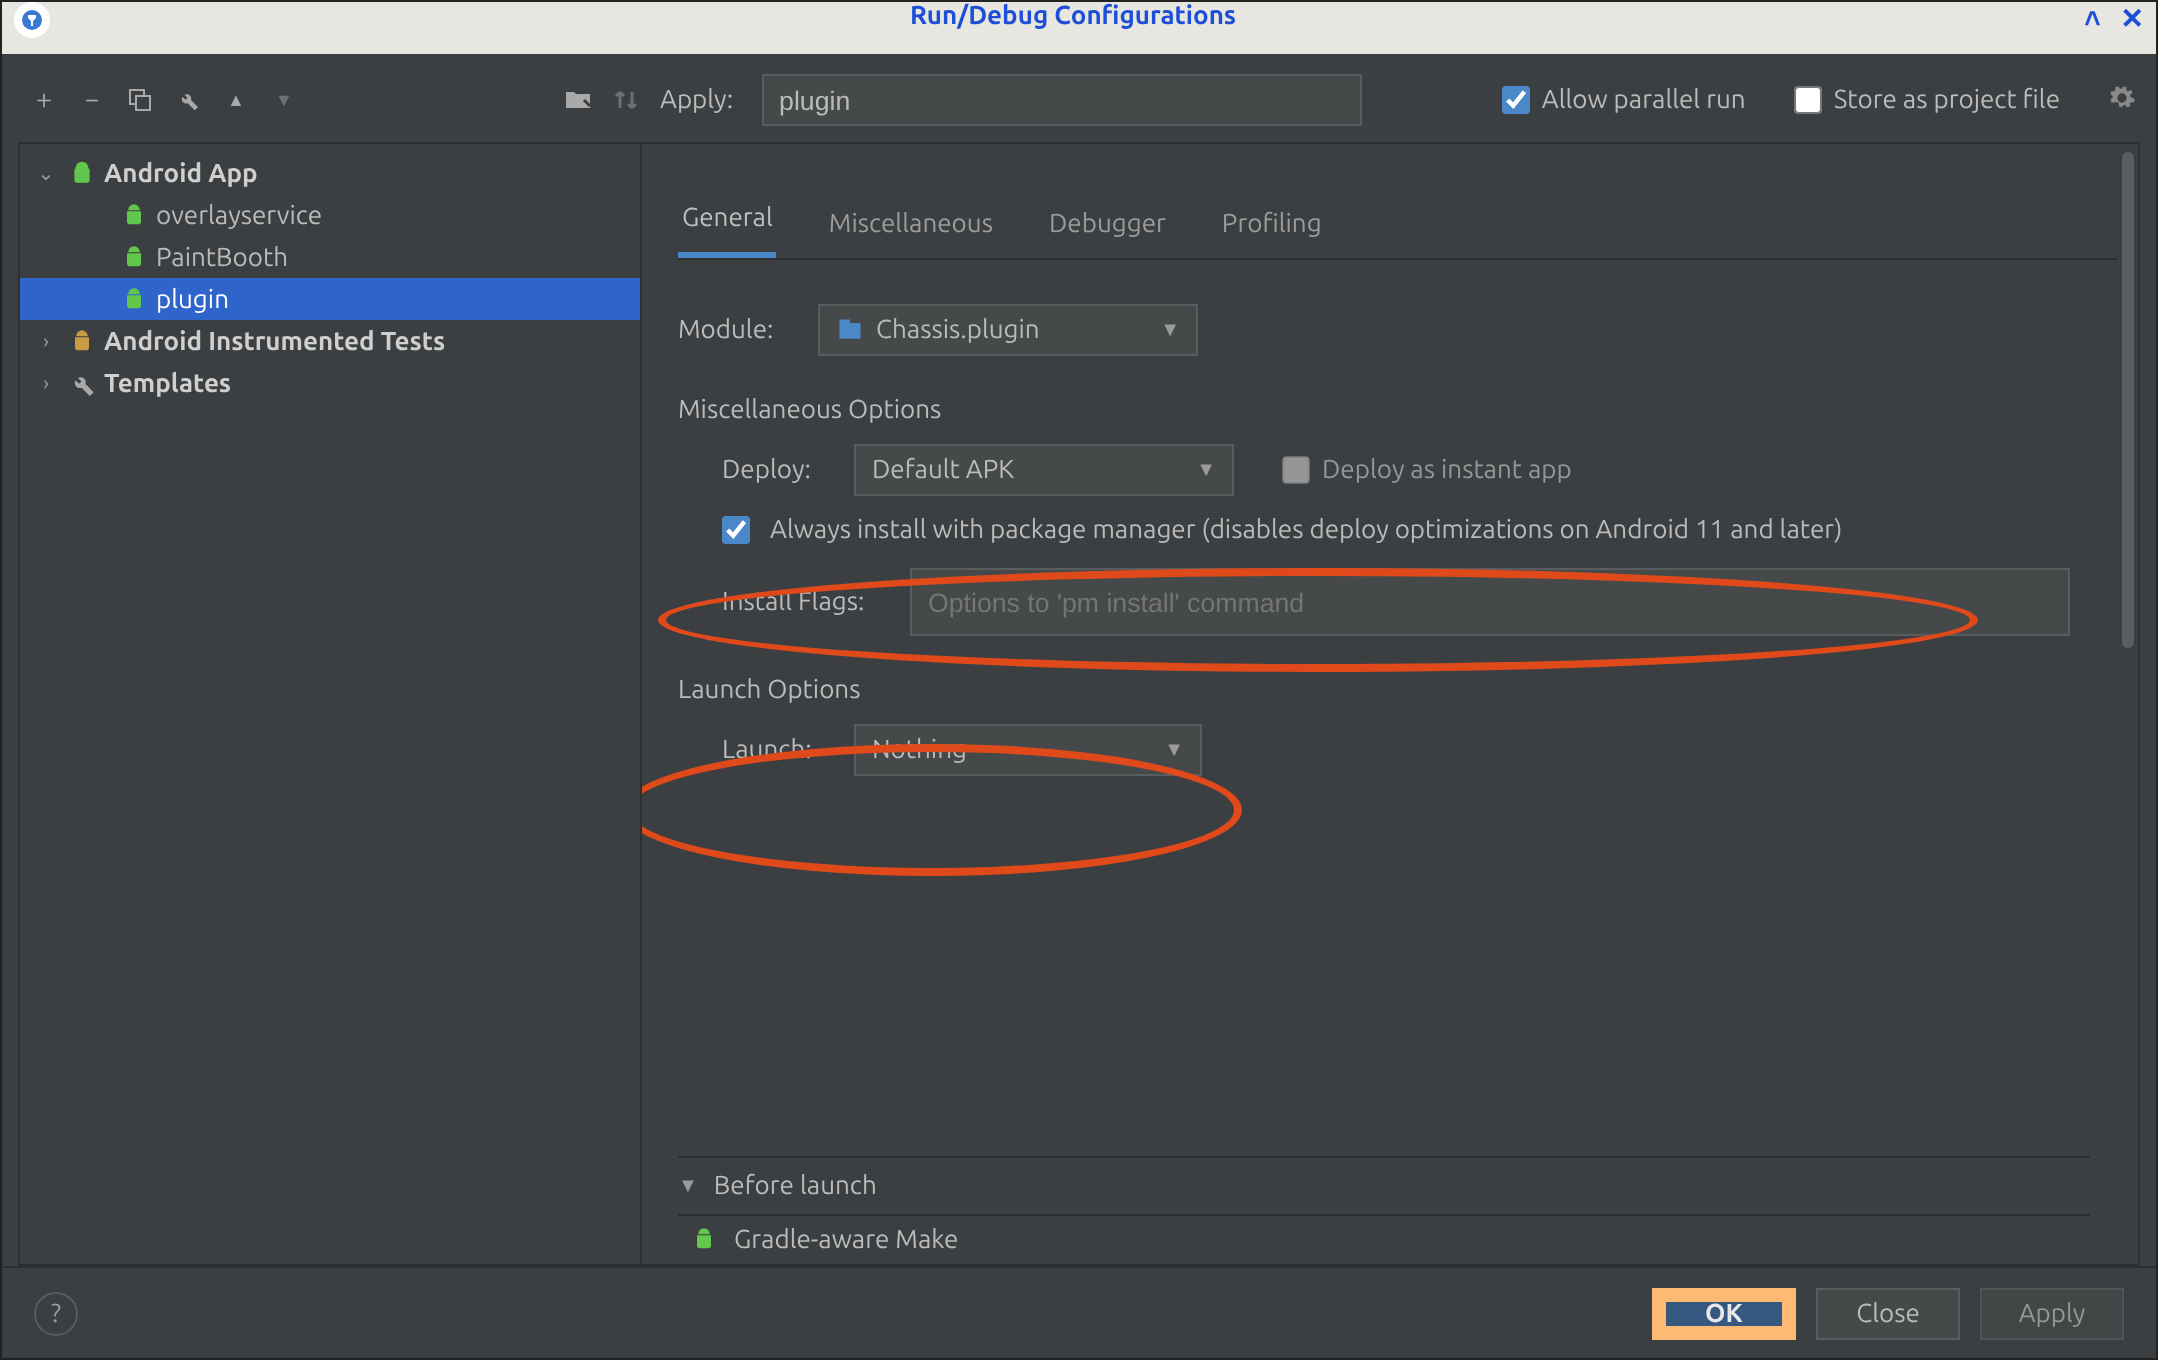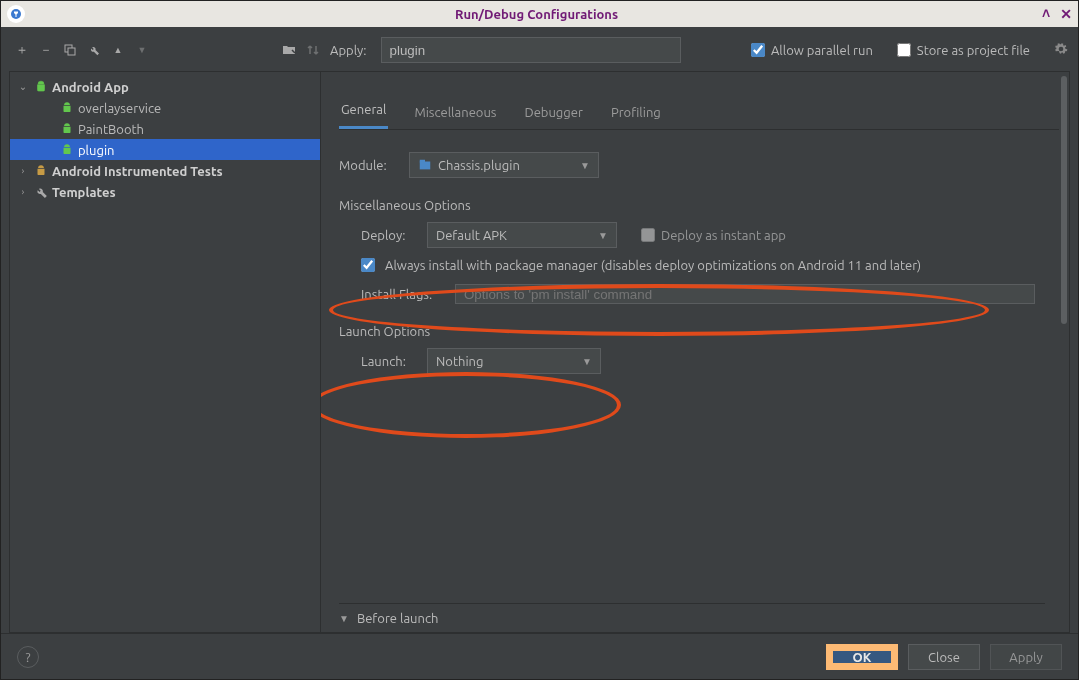--- a/index.html
+++ b/index.html
@@ -1,19 +1,19 @@
 <!DOCTYPE html>
 <html><head>
 <meta charset="utf-8">
 <style>
   * { box-sizing: border-box; margin: 0; padding: 0; }
   html, body { width: 1079px; height: 680px; overflow: hidden; font-family: "Segoe UI", "Ubuntu", sans-serif; font-size: 13px; color: #bbbbbb; background: #dcdcdc; }
   .window { width: 1079px; height: 680px; display: flex; flex-direction: column; background: #3c3f41; border: 1px solid #222; }
   
-  .titlebar { height: 26px; background: #e8e6e1; display: flex; align-items: center; padding: 0 6px; color: #701a75; font-weight: bold; font-size: 13px; }
+  .titlebar { height: 26px; background: #e8e6e1; display: flex; align-items: flex-start; padding: 0 6px; color: #1d4ed8; font-weight: bold; font-size: 13px; }
   .titlebar .title { flex: 1; text-align: center; }
   .app-icon { width: 18px; height: 18px; border-radius: 50%; background: #fff; display: flex; align-items: center; justify-content: center; margin-right: 6px; }
   .app-icon svg { width: 12px; height: 12px; }
   .titlebar .winbtns { display: flex; gap: 10px; font-size: 14px; }
   .titlebar .winbtns span { cursor: pointer; }
   
   .body { flex: 1; display: flex; flex-direction: column; background: #3c3f41; }
   .toprow { display: flex; align-items: center; height: 40px; padding: 6px 10px 0 14px; gap: 10px; }
   .toolbar-left { display: flex; align-items: center; gap: 10px; width: 305px; color: #a9a9a9; }
   .toolbar-left .ico { width: 14px; height: 14px; display:inline-flex; align-items:center; justify-content:center; font-size: 13px; cursor:pointer; }
@@ -40,21 +40,21 @@
   .scrollbar .thumb { position:absolute; top:0; height:45%; width:100%; background:#5c5f61; border-radius:3px; }
   
   .tabs { display:flex; gap:24px; border-bottom:1px solid #2d2f30; height:34px; align-items:flex-end; margin-top:24px; }
   .tab { padding: 0 2px 10px 2px; color:#9c9c9c; cursor:pointer; }
   .tab.active { color:#bfbfbf; border-bottom:3px solid #4a88c7; }
   .row { display:flex; align-items:center; gap:14px; margin-top:10px; }
   .row.indent { margin-left:22px; }
   .section-h { color:#bbbbbb; margin-top:20px; }
   .select { background:#45494a; border:1px solid #5a5d5f; color:#bbbbbb; height:26px; display:flex; align-items:center; padding:0 8px; gap:6px; cursor:pointer; }
   .select .caret { margin-left:auto; color:#9a9a9a; font-size:10px; }
-  .flags-input { background:#45494a; border:1px solid #5a5d5f; color:#6e6e6e; height:20px; padding:0 8px; flex:1; max-width:580px; }
+  .flags-input { background:#45494a; border:1px solid #5a5d5f; color:#6e6e6e; height:34px; padding:0 8px; flex:1; max-width:580px; }
   .checkbox-row { display:flex; align-items:center; gap:10px; margin-left:22px; margin-top:10px; color:#bbbbbb; }
   .checkbox-row input { accent-color:#4a88c7; width:14px; height:14px; }
   
   .before-launch { position:absolute; left:18px; right:14px; bottom:0; border-top:1px solid #2d2f30; }
   .bl-header { display:flex; align-items:center; gap:8px; height:28px; color:#bbbbbb; }
   .bl-header .caret { font-size:10px; color:#9a9a9a; }
   .bl-list { background:#3c3f41; border-top:1px solid #2d2f30; }
   .bl-item { display:flex; align-items:center; gap:8px; height:24px; padding-left:6px; color:#bbbbbb; }
   
   .footer { height:46px; display:flex; align-items:center; padding:0 16px; gap:10px; border-top:1px solid #2d2f30; }
@@ -237,20 +237,28 @@
               <span>Nothing</span>
               <span class="caret">▼</span>
             </div>
           </div>
 
           <div class="before-launch">
             <div class="bl-header">
               <span class="caret">▼</span>
               <span>Before launch</span>
             </div>
+            <div class="bl-list">
+              <div class="bl-item">
+                <svg class="android-icon" viewBox="0 0 24 24">
+                    <path fill="#62c74d" d="M6 8h12v9a2 2 0 01-2 2H8a2 2 0 01-2-2V8zm1-1a5 5 0 0110 0H7z"></path>
+                  </svg>
+                <span>Gradle-aware Make</span>
+              </div>
+            </div>
           </div>
 
           <div class="ellipse" style="left:8px; top:212px; width:660px; height:52px;"></div>
           <div class="ellipse" style="left:-10px; top:300px; width:310px; height:66px;"></div>
 
         </div>
         <div class="scrollbar">
             <div class="thumb"></div>
           </div>
       </div>

